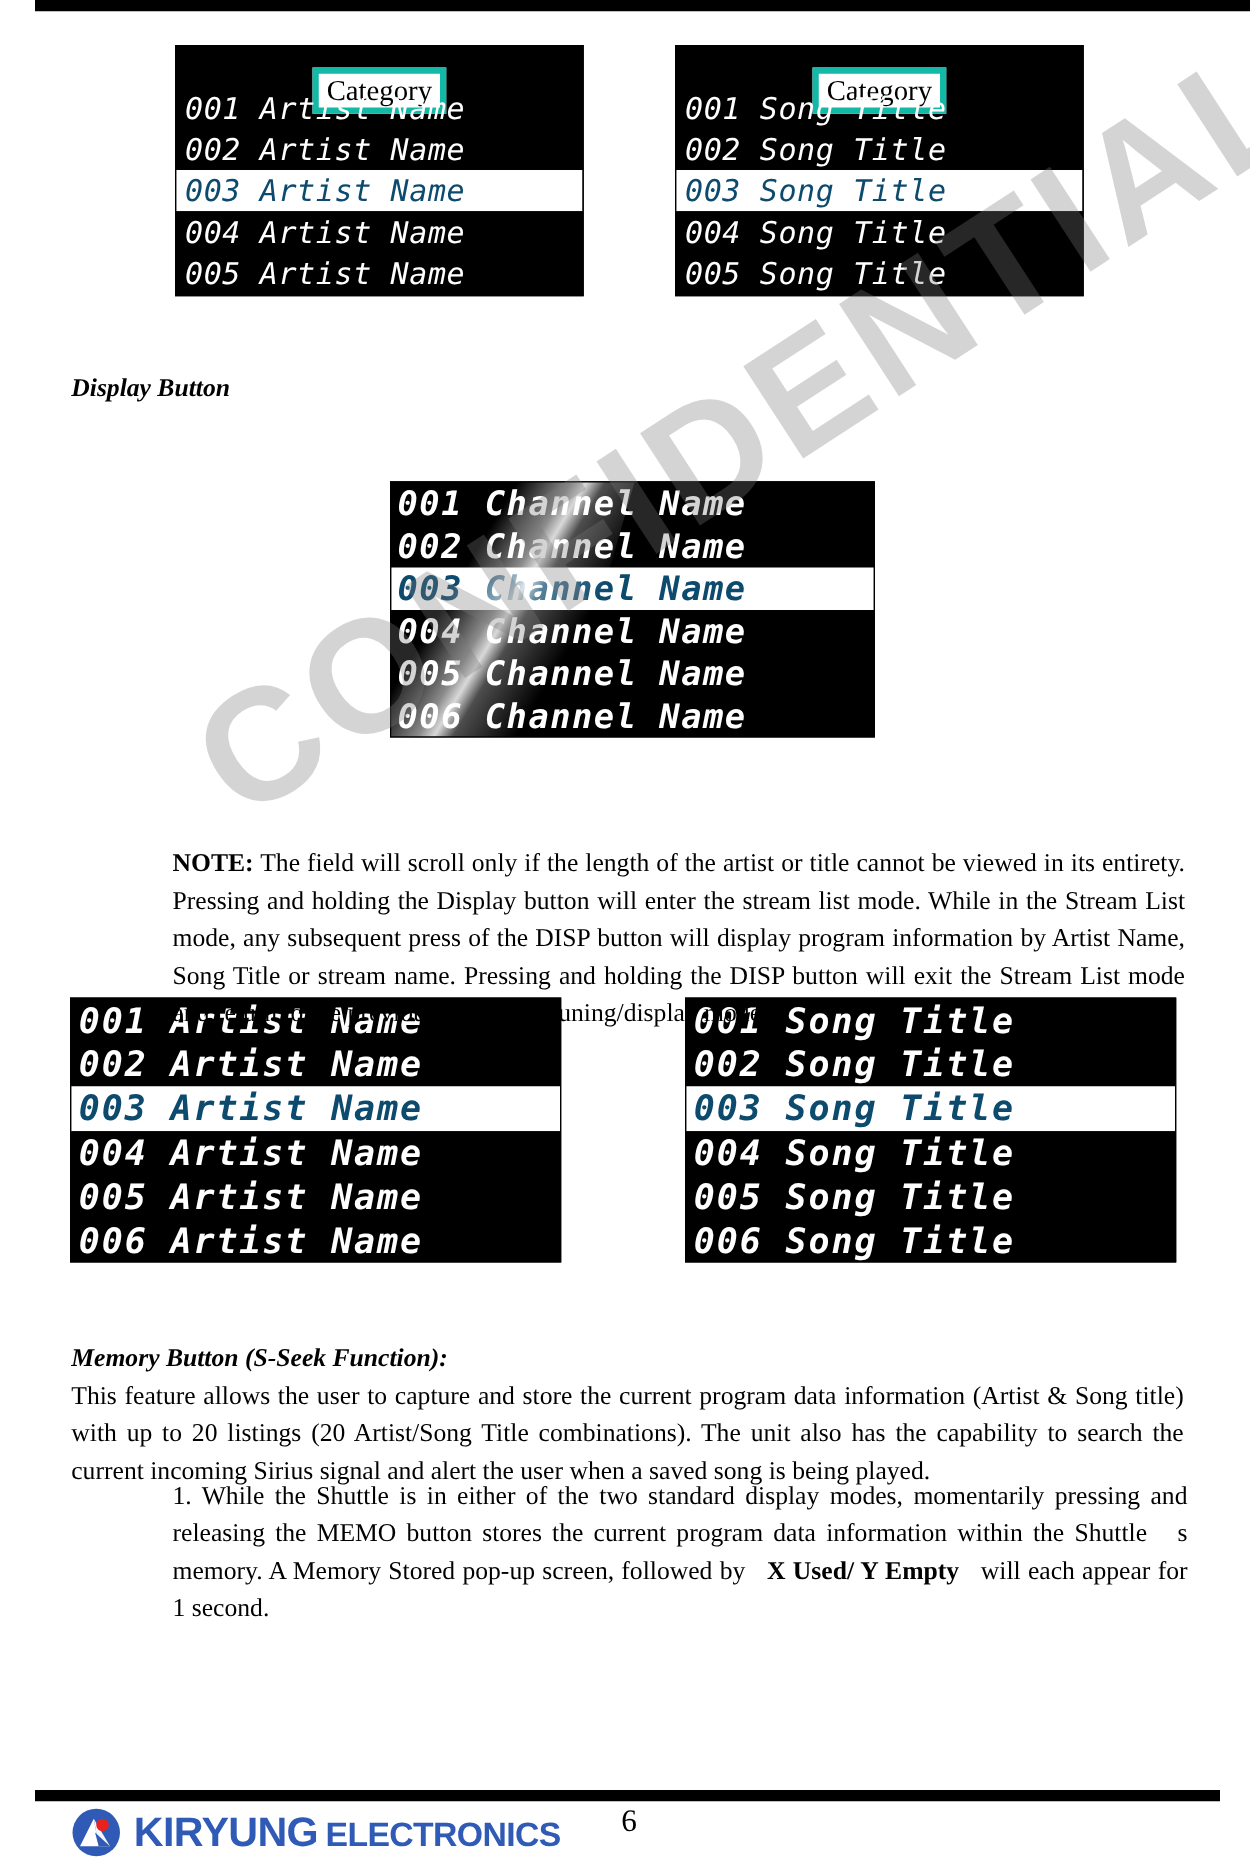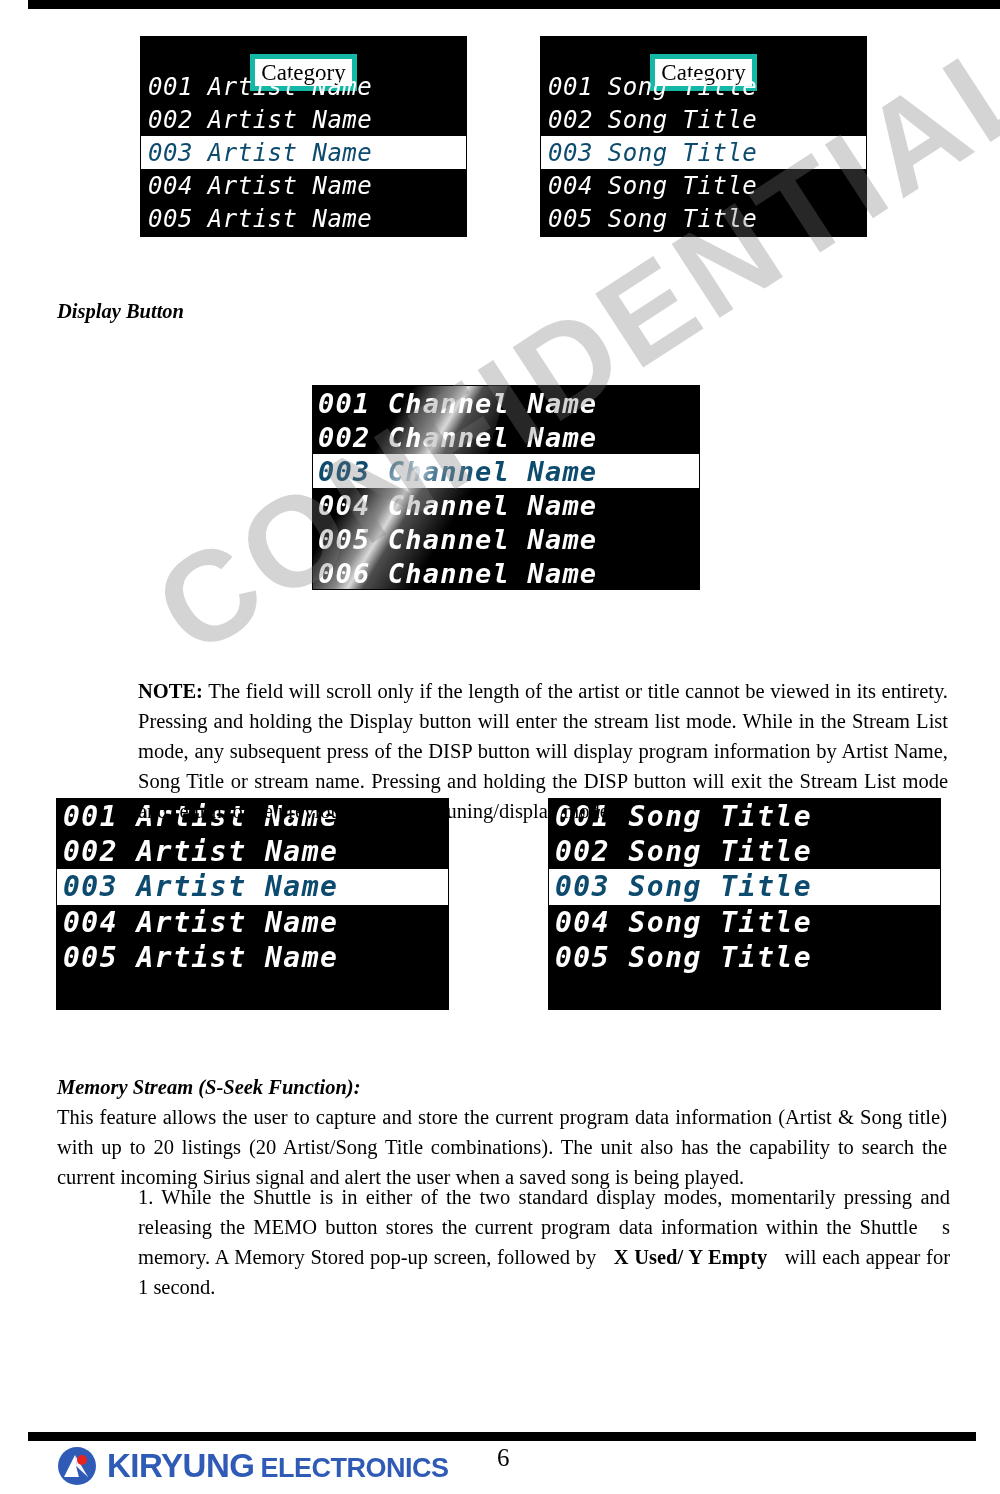--- a/index.html
+++ b/index.html
@@ -245,35 +245,37 @@
   <span class="b">NOTE:</span><span> The field will scroll only if the length of the artist or title cannot be viewed in its entirety. Pressing and holding the Display button will enter the stream list mode. While in the Stream List mode, any subsequent press of the DISP button will display program information by Artist Name, Song Title or stream name. Pressing and holding the DISP button will exit the Stream List mode and return to the previously selected tuning/display mode.</span>
 </div>
 
 <div class="lcd lcd-bot" id="lcd-bot-artist">
   <div>
       <div class="lcd-row">001 Artist Name</div>
       <div class="lcd-row">002 Artist Name</div>
       <div class="lcd-row selected">003 Artist Name</div>
       <div class="lcd-row">004 Artist Name</div>
       <div class="lcd-row">005 Artist Name</div>
+      <div class="lcd-row">006 Artist Name</div>
     </div>
 </div>
 
 <div class="lcd lcd-bot" id="lcd-bot-song">
   <div>
       <div class="lcd-row">001 Song Title</div>
       <div class="lcd-row">002 Song Title</div>
       <div class="lcd-row selected">003 Song Title</div>
       <div class="lcd-row">004 Song Title</div>
       <div class="lcd-row">005 Song Title</div>
+      <div class="lcd-row">006 Song Title</div>
     </div>
 </div>
 
 <div class="doc-text" id="sec-memory">
-  <div class="heading">Memory Stream (S-Seek Function):</div>
+  <div class="heading">Memory Button (S-Seek Function):</div>
   <div>This feature allows the user to capture and store the current program data information (Artist &amp; Song title) with up to 20 listings (20 Artist/Song Title combinations). The unit also has the capability to search the current incoming Sirius signal and alert the user when a saved song is being played.</div>
 </div>
 
 <div class="doc-text" id="sec-step1">
   <span>1. While the Shuttle is in either of the two standard display modes, momentarily pressing and releasing the MEMO button stores the current program data information within the Shuttle</span><span>&nbsp;&nbsp;&nbsp;</span><span>s memory. A Memory Stored pop-up screen, followed by</span><span>&nbsp;&nbsp;&nbsp;</span><span class="b">X Used/ Y Empty</span><span>&nbsp;&nbsp;&nbsp;</span><span>will each appear for 1 second.</span>
 </div>
 
 <div class="watermark">
   <div class="watermark-text">CONFIDENTIAL</div>
 </div>

